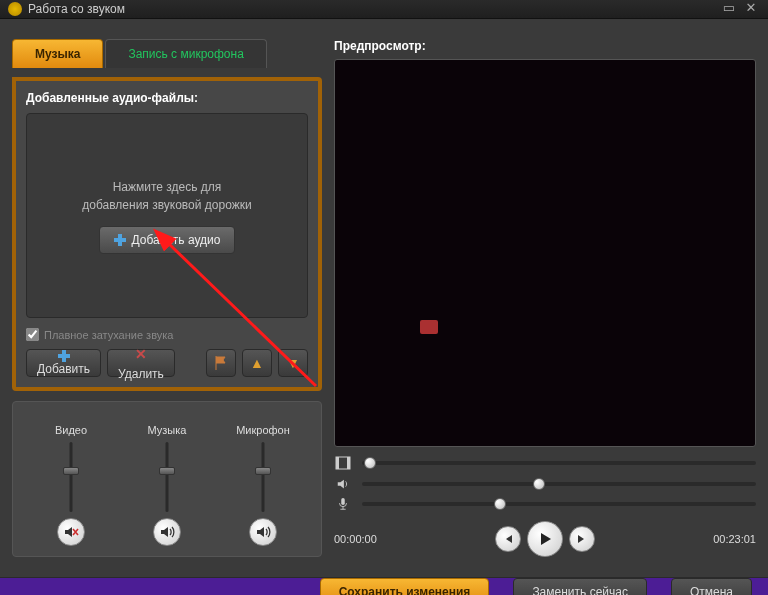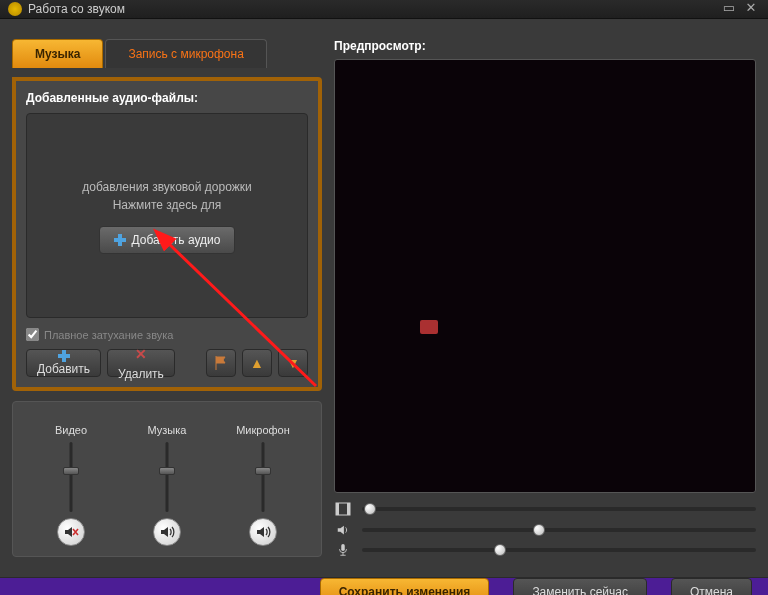--- a/index.html
+++ b/index.html
@@ -8,21 +8,21 @@
 .titlebar { height: 28px; background: linear-gradient(#2a2a2a, #1f1f1f); display: flex; align-items: center; padding: 0 8px; border-bottom: 1px solid #111; }
 .app-icon { width: 14px; height: 14px; background: radial-gradient(circle, #e6b800, #b38600); border-radius: 50%; margin-right: 6px; }
 .title { color: #ccc; font-size: 12px; flex: 1; }
 .win-btn { width: 18px; height: 18px; color: #aaa; text-align: center; line-height: 16px; cursor: pointer; margin-left: 4px; font-size: 13px; }
 .body { flex: 1; display: flex; padding: 20px 12px; gap: 12px; }
 .left { width: 310px; display: flex; flex-direction: column; gap: 10px; }
 .right { flex: 1; display: flex; flex-direction: column; }
 .tabs { display: flex; position: relative; z-index: 2; }
 .tab { padding: 7px 22px; font-size: 12px; border: 1px solid #222; border-bottom: none; border-radius: 4px 4px 0 0; cursor: pointer; margin-right: 2px; }
 .tab.active { background: linear-gradient(#f7b733, #e28a0e); color: #3a2400; font-weight: bold; border-color: #a86a00; }
-.tab.inactive { background: #353535; color: #f97316; border-color: #555; }
+.tab.inactive { background: #353535; color: #22c55e; border-color: #555; }
 .panel { background: #474747; border: 4px solid #a16207; border-radius: 0 4px 4px 4px; padding: 10px; margin-top: -1px; }
 .panel-title { color: #fff; font-size: 12px; font-weight: bold; margin-bottom: 8px; }
 .dropzone { background: #3a3a3a; border: 1px solid #2a2a2a; border-radius: 4px; height: 205px; display: flex; flex-direction: column; align-items: center; justify-content: center; color: #bbb; text-align: center; position: relative; }
 .dropzone-text { line-height: 1.5; margin-bottom: 12px; }
 .add-btn { background: linear-gradient(#6a6a6a, #4a4a4a); border: 1px solid #333; border-radius: 4px; padding: 6px 14px; color: #eee; display: inline-flex; align-items: center; gap: 6px; cursor: pointer; }
 .plus-icon { width: 12px; height: 12px; position: relative; }
 .plus-icon::before, .plus-icon::after { content: ''; position: absolute; background: #4fa3e0; }
 .plus-icon::before { left: 4px; top: 0; width: 4px; height: 12px; }
 .plus-icon::after { left: 0; top: 4px; width: 12px; height: 4px; }
 .fade-row { margin-top: 10px; display: flex; align-items: center; gap: 5px; color: #888; font-size: 11px; }
@@ -76,22 +76,22 @@
   <div class="body">
     <div class="left">
       <div class="tabs">
         <div class="tab active">Музыка</div>
         <div class="tab inactive">Запись с микрофона</div>
       </div>
       <div class="panel" style="position:relative;">
         <div class="panel-title">Добавленные аудио-файлы:</div>
         <div class="dropzone">
           <div class="dropzone-text">
+            <div>Нажмите здесь для</div>
             <div>добавления звуковой дорожки</div>
-            <div>Нажмите здесь для</div>
           </div>
           <div class="add-btn">
             <span class="plus-icon"></span>
             <span>Добавить аудио</span>
           </div>
         </div>
         <div class="fade-row">
           <input type="checkbox" checked="" style="">
           <span>Плавное затухание звука</span>
         </div>
@@ -206,20 +206,41 @@
             <svg width="14" height="14" viewBox="0 0 16 16">
                 <rect x="6" y="1" width="4" height="8" rx="2" fill="#ccc"></rect>
                 <path d="M4 7a4 4 0 0 0 8 0M8 11v3M5 14h6" stroke="#ccc" fill="none"></path>
               </svg>
           </div>
           <div class="hslider">
             <div class="hslider-track"></div>
             <div class="hslider-thumb" style="left:35%"></div>
           </div>
         </div>
+        <div class="playrow">
+          <div class="time">00:00:00</div>
+          <div class="playgrp">
+            <div class="pbtn">
+              <svg width="12" height="12" viewBox="0 0 12 12">
+                  <path d="M2 2v8M10 2L4 6l6 4z" fill="#333"></path>
+                </svg>
+            </div>
+            <div class="pbtn big">
+              <svg width="16" height="16" viewBox="0 0 16 16">
+                  <path d="M4 2l10 6-10 6z" fill="#222"></path>
+                </svg>
+            </div>
+            <div class="pbtn">
+              <svg width="12" height="12" viewBox="0 0 12 12">
+                  <path d="M10 2v8M2 2l6 4-6 4z" fill="#333"></path>
+                </svg>
+            </div>
+          </div>
+          <div class="time">00:23:01</div>
+        </div>
       </div>
     </div>
   </div>
 
   <div class="footer">
     <div class="fbtn primary">Сохранить изменения</div>
     <div class="fbtn normal">Заменить сейчас</div>
     <div class="fbtn normal">Отмена</div>
   </div>
 </div>

